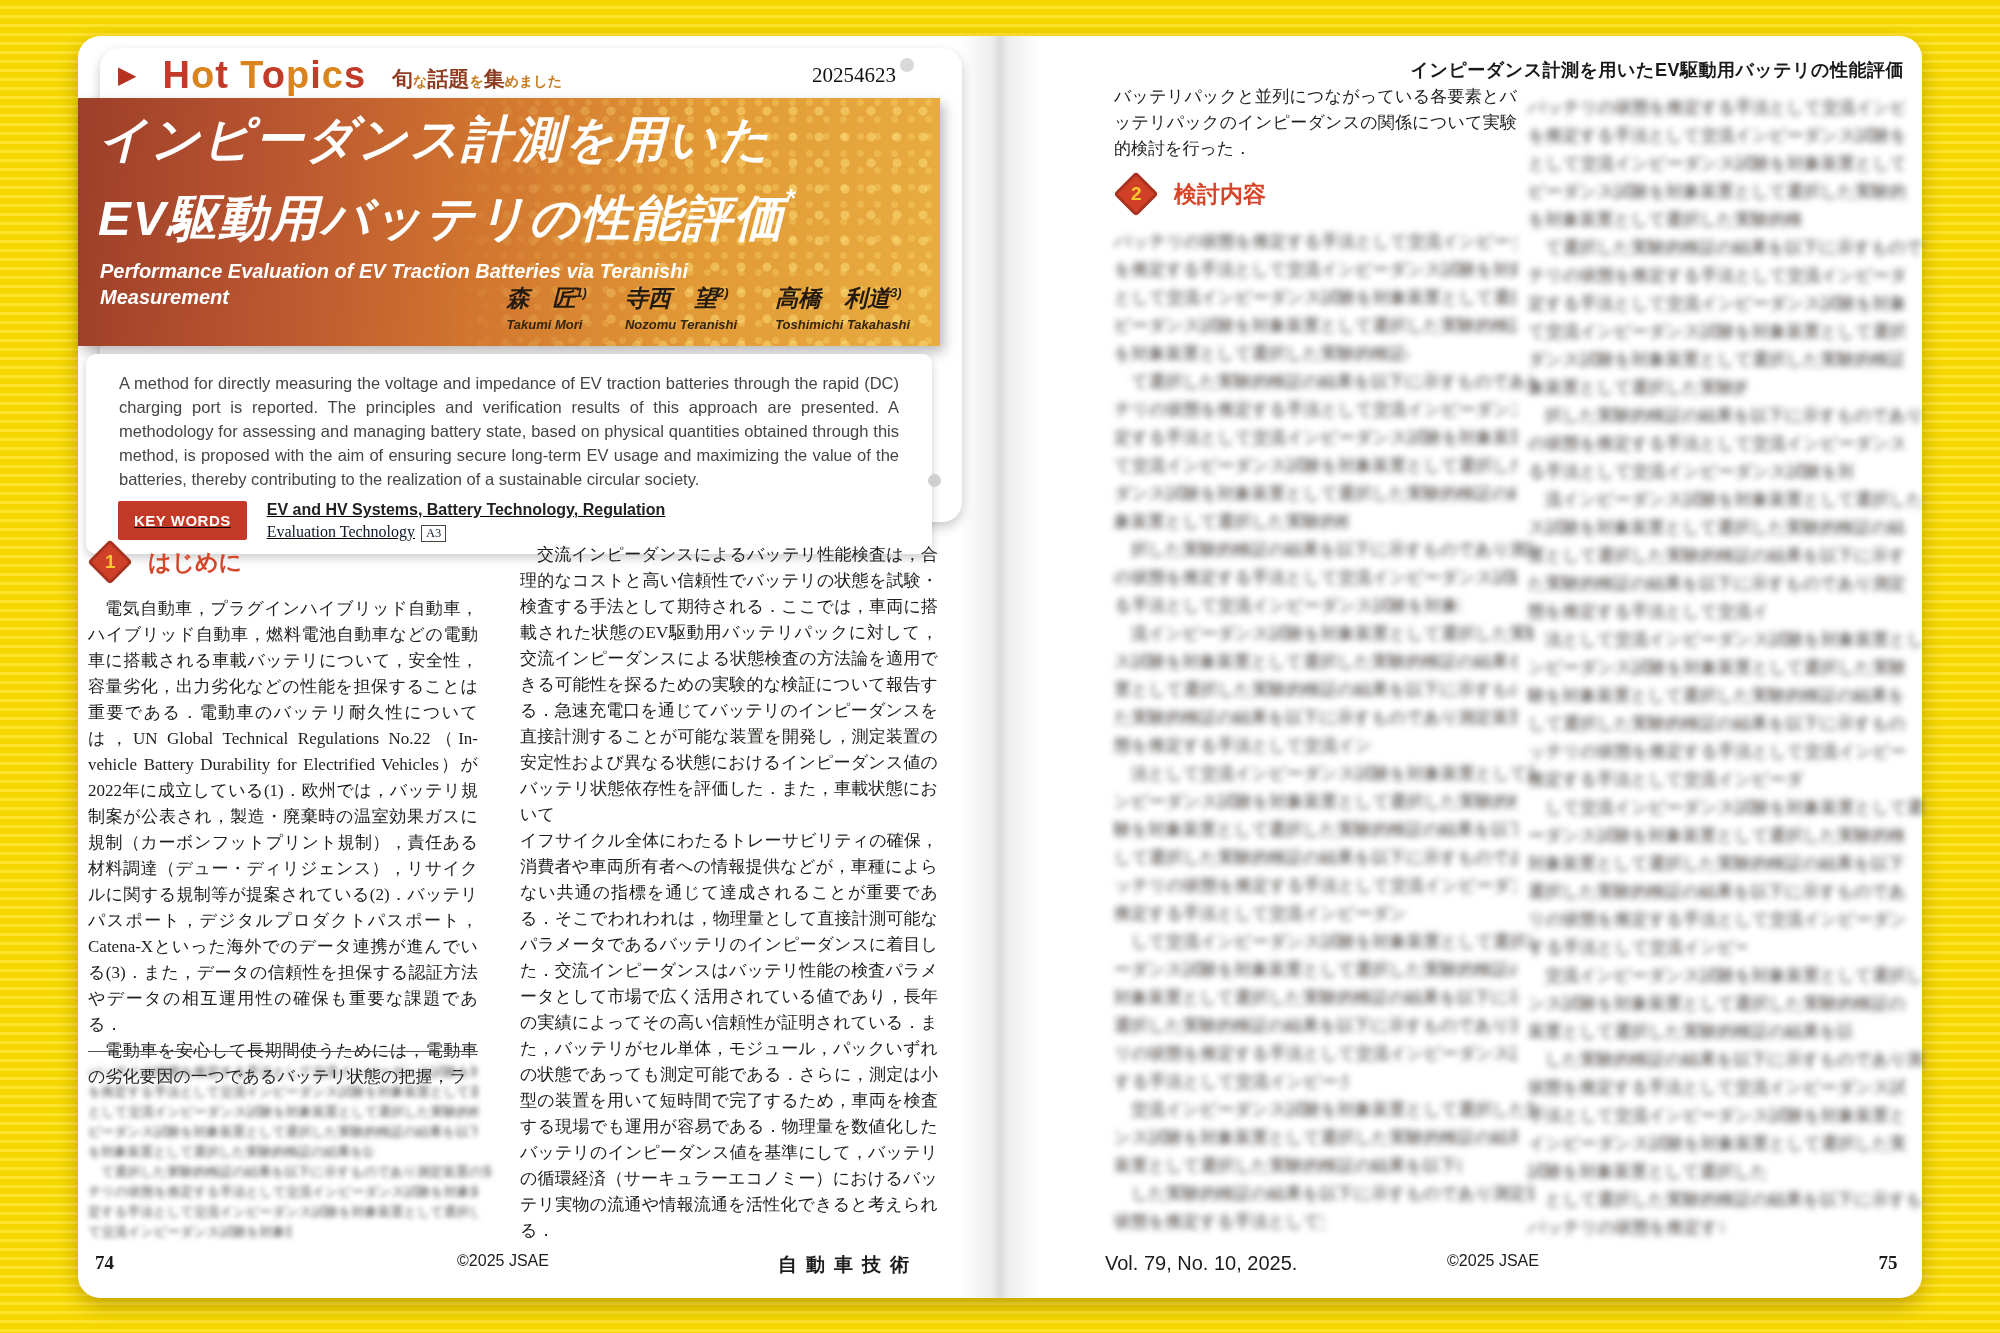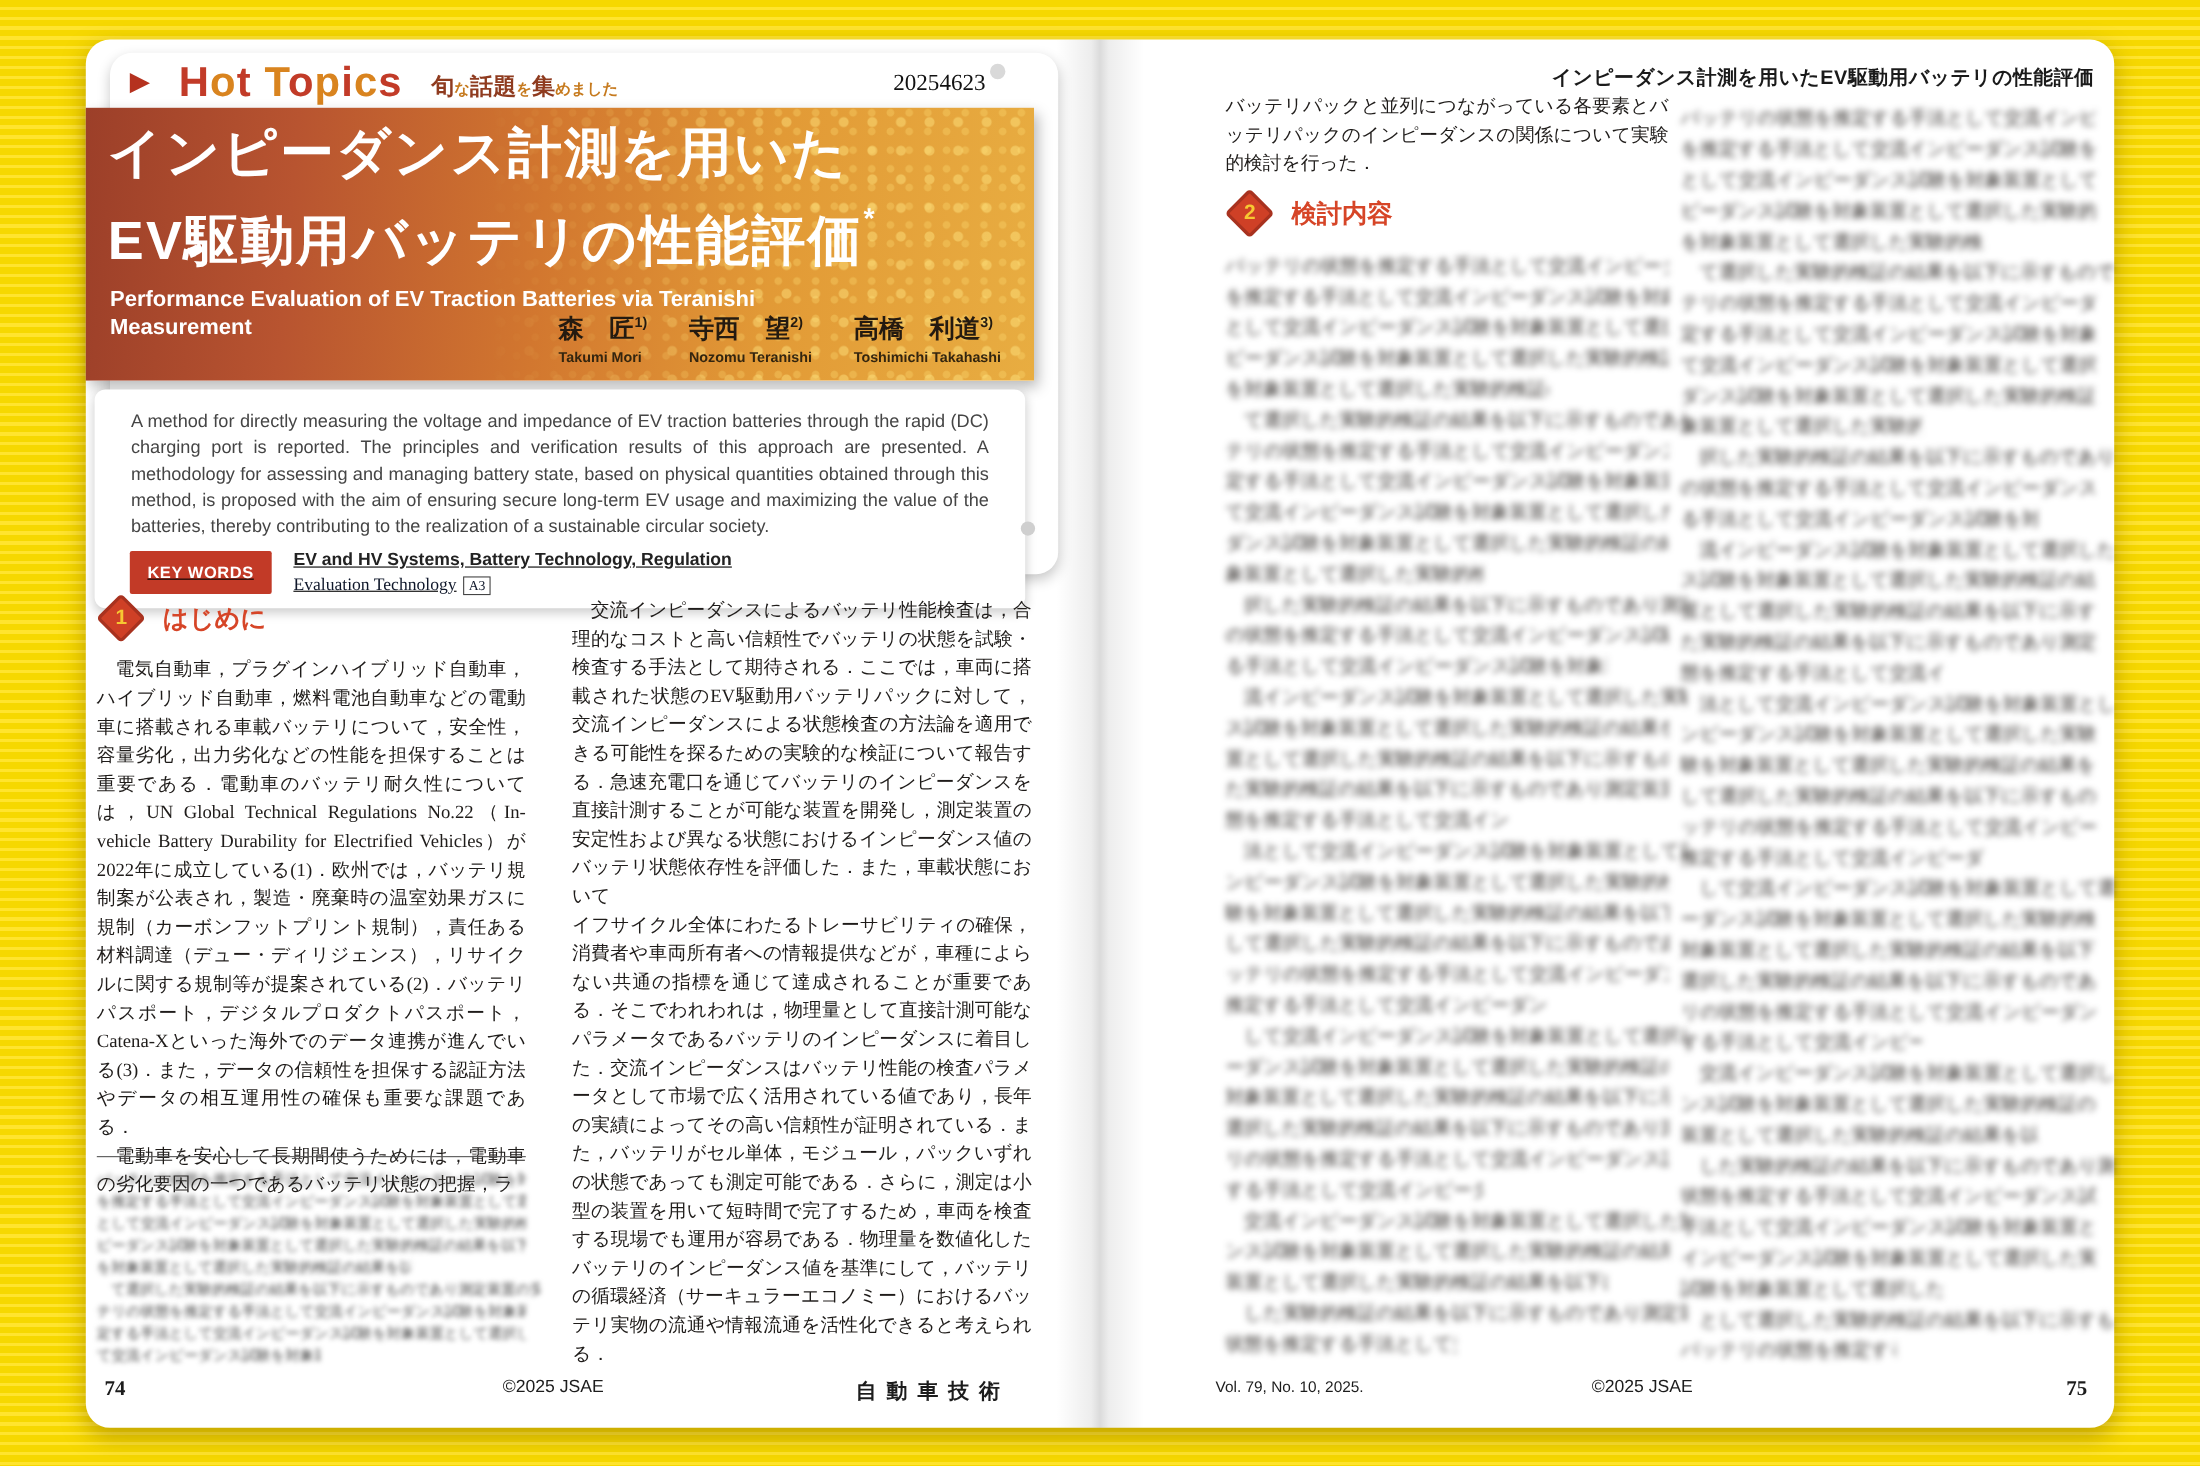--- a/index.html
+++ b/index.html
@@ -34,20 +34,21 @@
   .wordmark{font-size:38px;font-weight:bold;letter-spacing:1px;line-height:1;}
   .wordmark .lt0{color:#c23b28;} .wordmark .lt1{color:#d9841f;}
   .tagline{line-height:1;margin-top:6px;}
   .tagline .tg-big{font-size:21px;font-weight:bold;color:#8f3b1f;}
   .tagline .tg-small{font-size:14px;font-weight:bold;color:#c67a1e;}
   .code{margin-left:auto;margin-right:14px;font-family:"Liberation Serif","DejaVu Serif",serif;font-size:21px;color:#111;}
   .banner{
     position:absolute;left:0;top:62px;width:862px;height:248px;
     background:linear-gradient(95deg,#9c3f29 0%,#b85430 22%,#d2772f 48%,#e29a36 72%,#e8ad41 100%);
     box-shadow:4px 6px 12px rgba(0,0,0,.28);
+    font-style:italic;
   }
   .banner::after{
     content:"";position:absolute;inset:0;
     background-image:radial-gradient(circle,rgba(255,230,130,.45) 4px,transparent 5px),radial-gradient(circle,rgba(255,225,120,.30) 3px,transparent 4px);
     background-size:26px 26px,17px 17px;background-position:0 0,9px 13px;
     -webkit-mask-image:linear-gradient(90deg,transparent 42%,#000 72%);
     mask-image:linear-gradient(90deg,transparent 42%,#000 72%);
     pointer-events:none;
   }
   .banner h1{
@@ -108,21 +109,21 @@
   .rp-header{
     position:absolute;top:22px;right:18px;font-size:18px;font-weight:bold;color:#1a1a1a;letter-spacing:.5px;
   }
   .r-intro{margin-bottom:12px;}
   
   .footer-item{position:absolute;top:1216px;color:#1c1c1c;}
   .pgnum{font-family:"Liberation Serif","DejaVu Serif",serif;font-weight:bold;font-size:19px;}
   .f-74{left:17px;}
   .f-copy-l{left:300px;width:250px;text-align:center;font-size:16px;}
   .f-journal{left:660px;width:220px;text-align:center;font-size:19px;letter-spacing:9px;font-weight:bold;}
-  .f-vol{left:1027px;font-size:14px;}
+  .f-vol{left:1027px;font-size:20px;}
   .f-copy-r{left:1290px;width:250px;text-align:center;font-size:16px;}
   .f-75{left:1790px;width:40px;text-align:center;}
 </style>
 </head>
 <body>
 
 <div class="spread">
 
   <section>
     <div class="sheet"></div>

